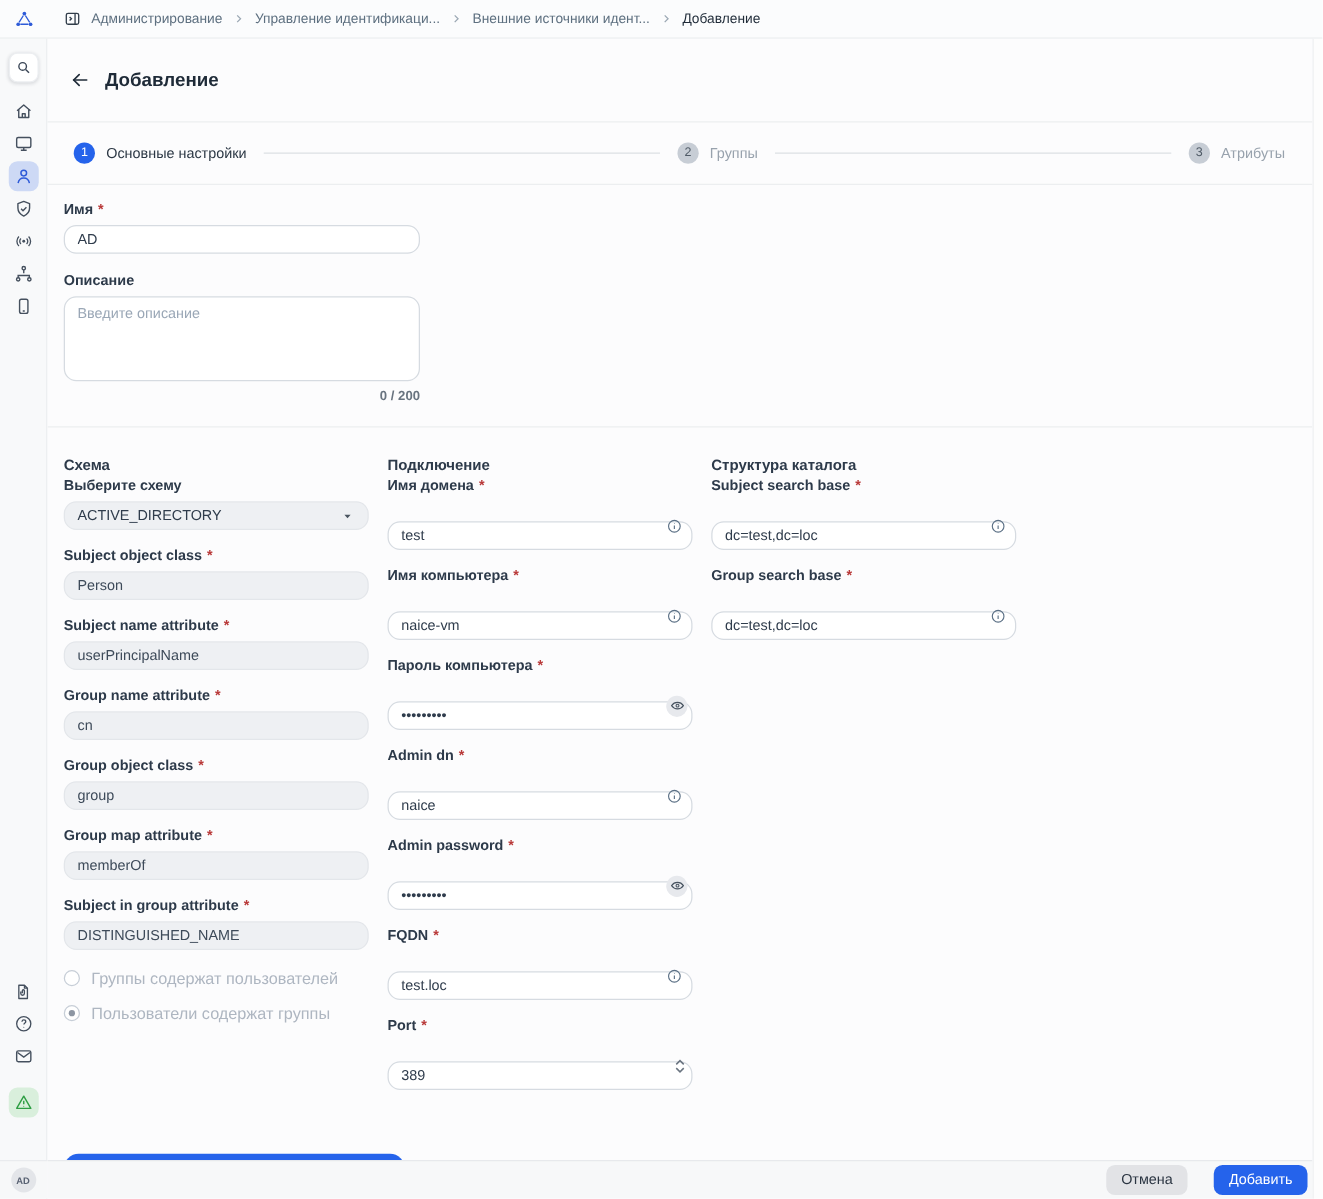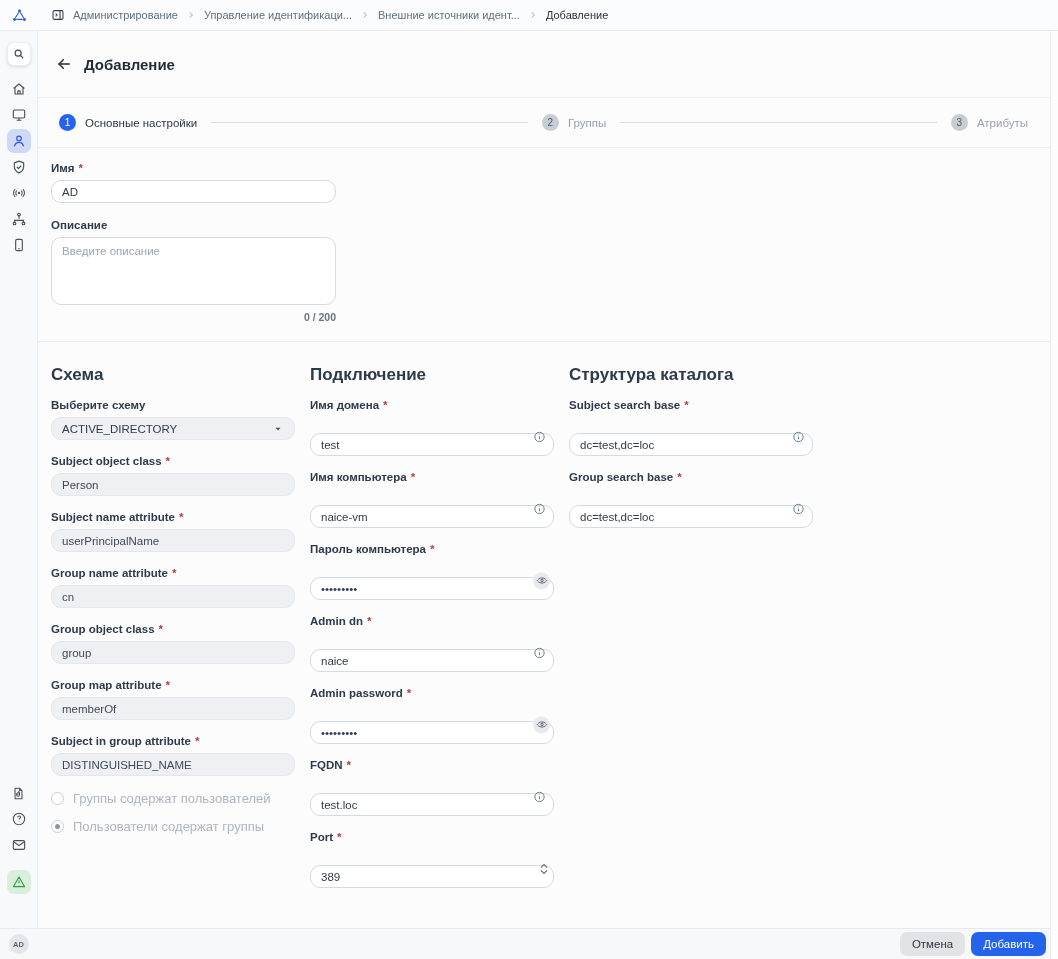--- a/index.html
+++ b/index.html
@@ -67,21 +67,21 @@
   .name-field { margin-bottom:16px; }
   .desc-area { width:285px; height:68px; border:1px solid #d6dbe1; border-radius:10px; background:#fff;
     padding:7px 10px; font-family:inherit; font-size:11.5px; color:#2f3c4c; resize:none; outline:none; display:block; }
   .desc-area::placeholder { color:#9aa7b6; }
   .counter { width:285px; text-align:right; font-size:10.5px; color:#68737f; margin-top:6px;font-weight:bold; }
 
   .section-divider { height:1px; background:#eceef0; margin-top:18px; }
 
   .columns { display:grid; grid-template-columns:244px 244px 244px; column-gap:15px;
     padding:23px 0 0 13px; align-items:start; }
-  .col-title { font-size:17px; font-weight:700; color:#2d3a4a; margin-bottom:14px; }
+  .col-title { font-size:12px; font-weight:700; color:#2d3a4a; margin-bottom:4px; }
   .field { margin-bottom:15px; }
   .iwrap { position:relative; width:244px; }
   .cin { width:244px; height:23px; border:1px solid #d6dbe1; border-radius:10px; background:#fff;
     padding:0 10px; font-family:inherit; font-size:11.5px; color:#2f3c4c; outline:none; }
   .cin.has-icon { padding-right:28px;margin-top:16px; }
   .cin.disabled { background:#eef0f3; border-color:#e3e6ea; color:#3d4a59; }
   .sel { display:flex; align-items:center; justify-content:space-between; cursor:pointer;
     background:#eef0f3; border-color:#e3e6ea;text-align:right; }
   .icon-right { position:absolute; right:8px; top:50%; transform:translateY(-50%);
     display:flex; align-items:center; color:#5c7186; cursor:pointer; }
@@ -95,21 +95,21 @@
   .radio { width:13px; height:13px; min-width:13px; border-radius:50%; border:1px solid #c7ced7;
     background:#fff; position:relative; }
   .radio.checked::after { content:''; position:absolute; inset:3px; border-radius:50%; background:#8d96a3; }
 
   .test-btn { margin:36px 0 0 13px; height:24px; padding:0 13px; border-radius:12px; border:none;
     background:#2563eb; color:#fff; font-family:inherit; font-size:17px; font-weight:700;
     display:inline-flex; align-items:center; cursor:pointer; }
 
   
   .main-footer { height:31px; min-height:31px; border-top:1px solid #e7e9ec; background:#f7f8f9;
-    display:flex; align-items:center; justify-content:flex-end; gap:6px; padding-right:4px; }
+    display:flex; align-items:center; justify-content:flex-end; gap:21px; padding-right:4px; }
   .btn { height:24px; padding:0 12px; border-radius:7px; border:none; font-family:inherit;
     font-size:11.5px; cursor:pointer; }
   .btn-cancel { background:#e2e3e6; color:#2b3542; }
   .btn-submit { background:#2563eb; color:#fff; }
 
   svg { display:block; }
 </style>
 </head>
 <body>
 

